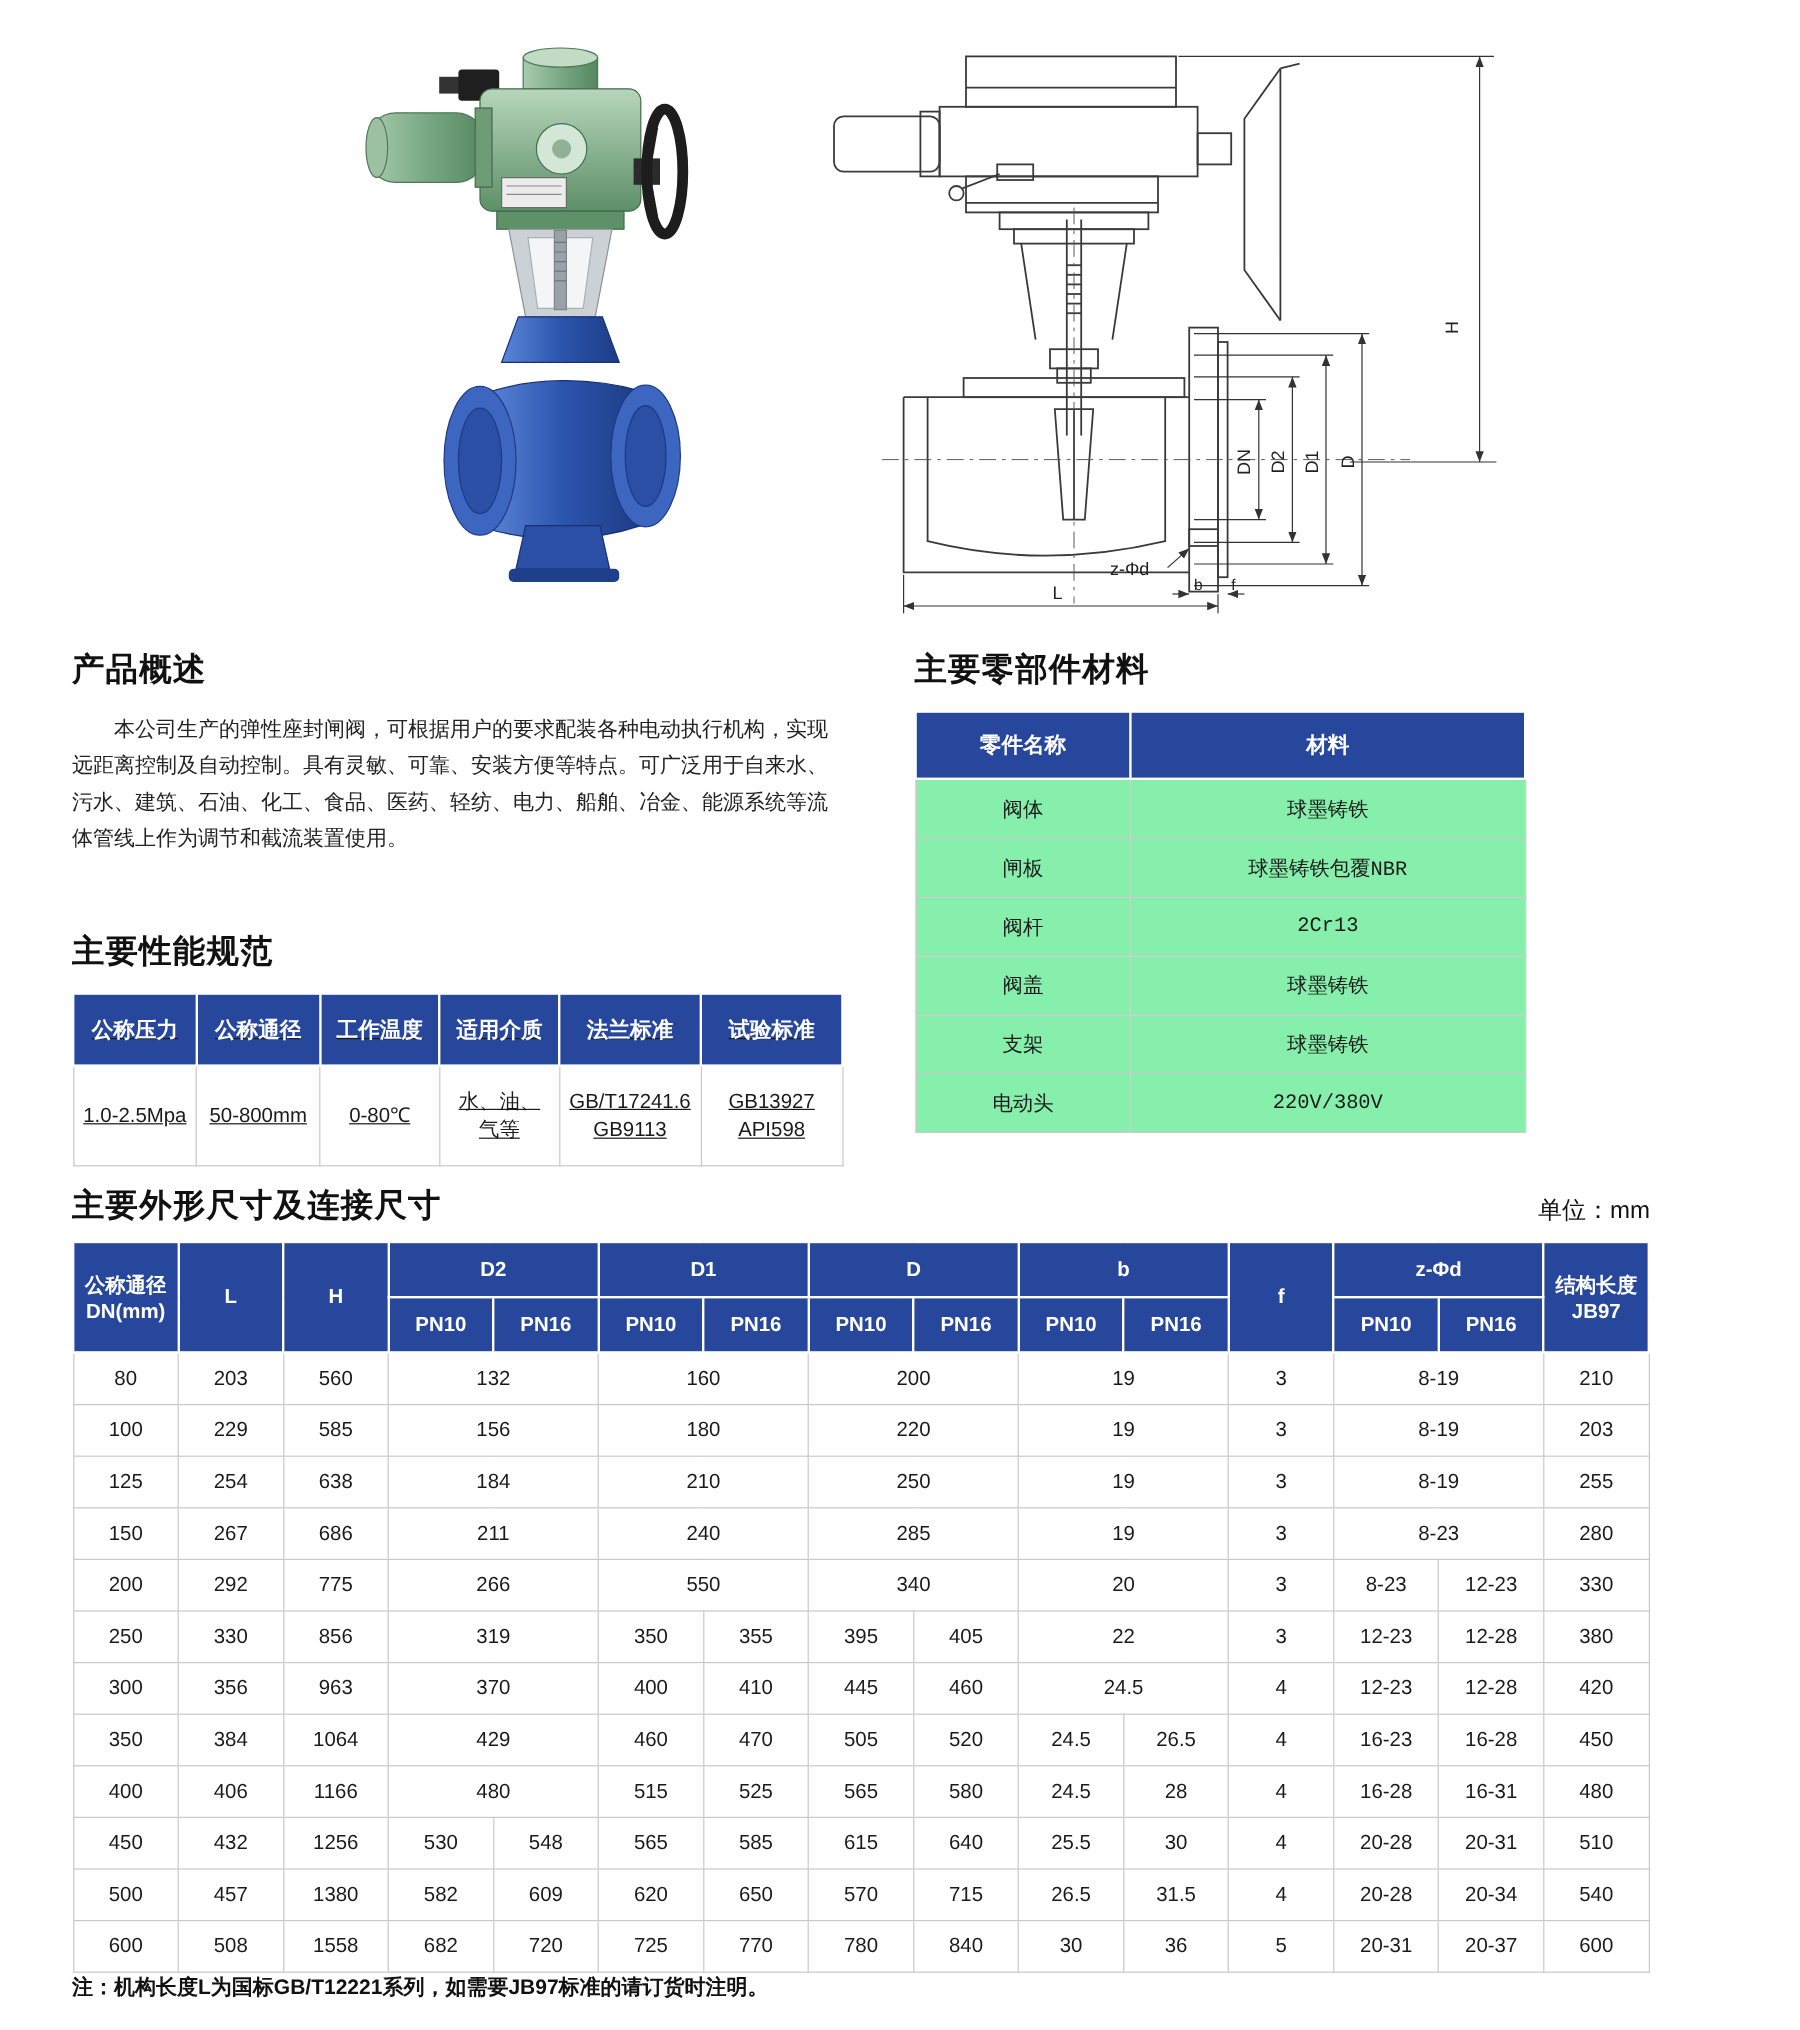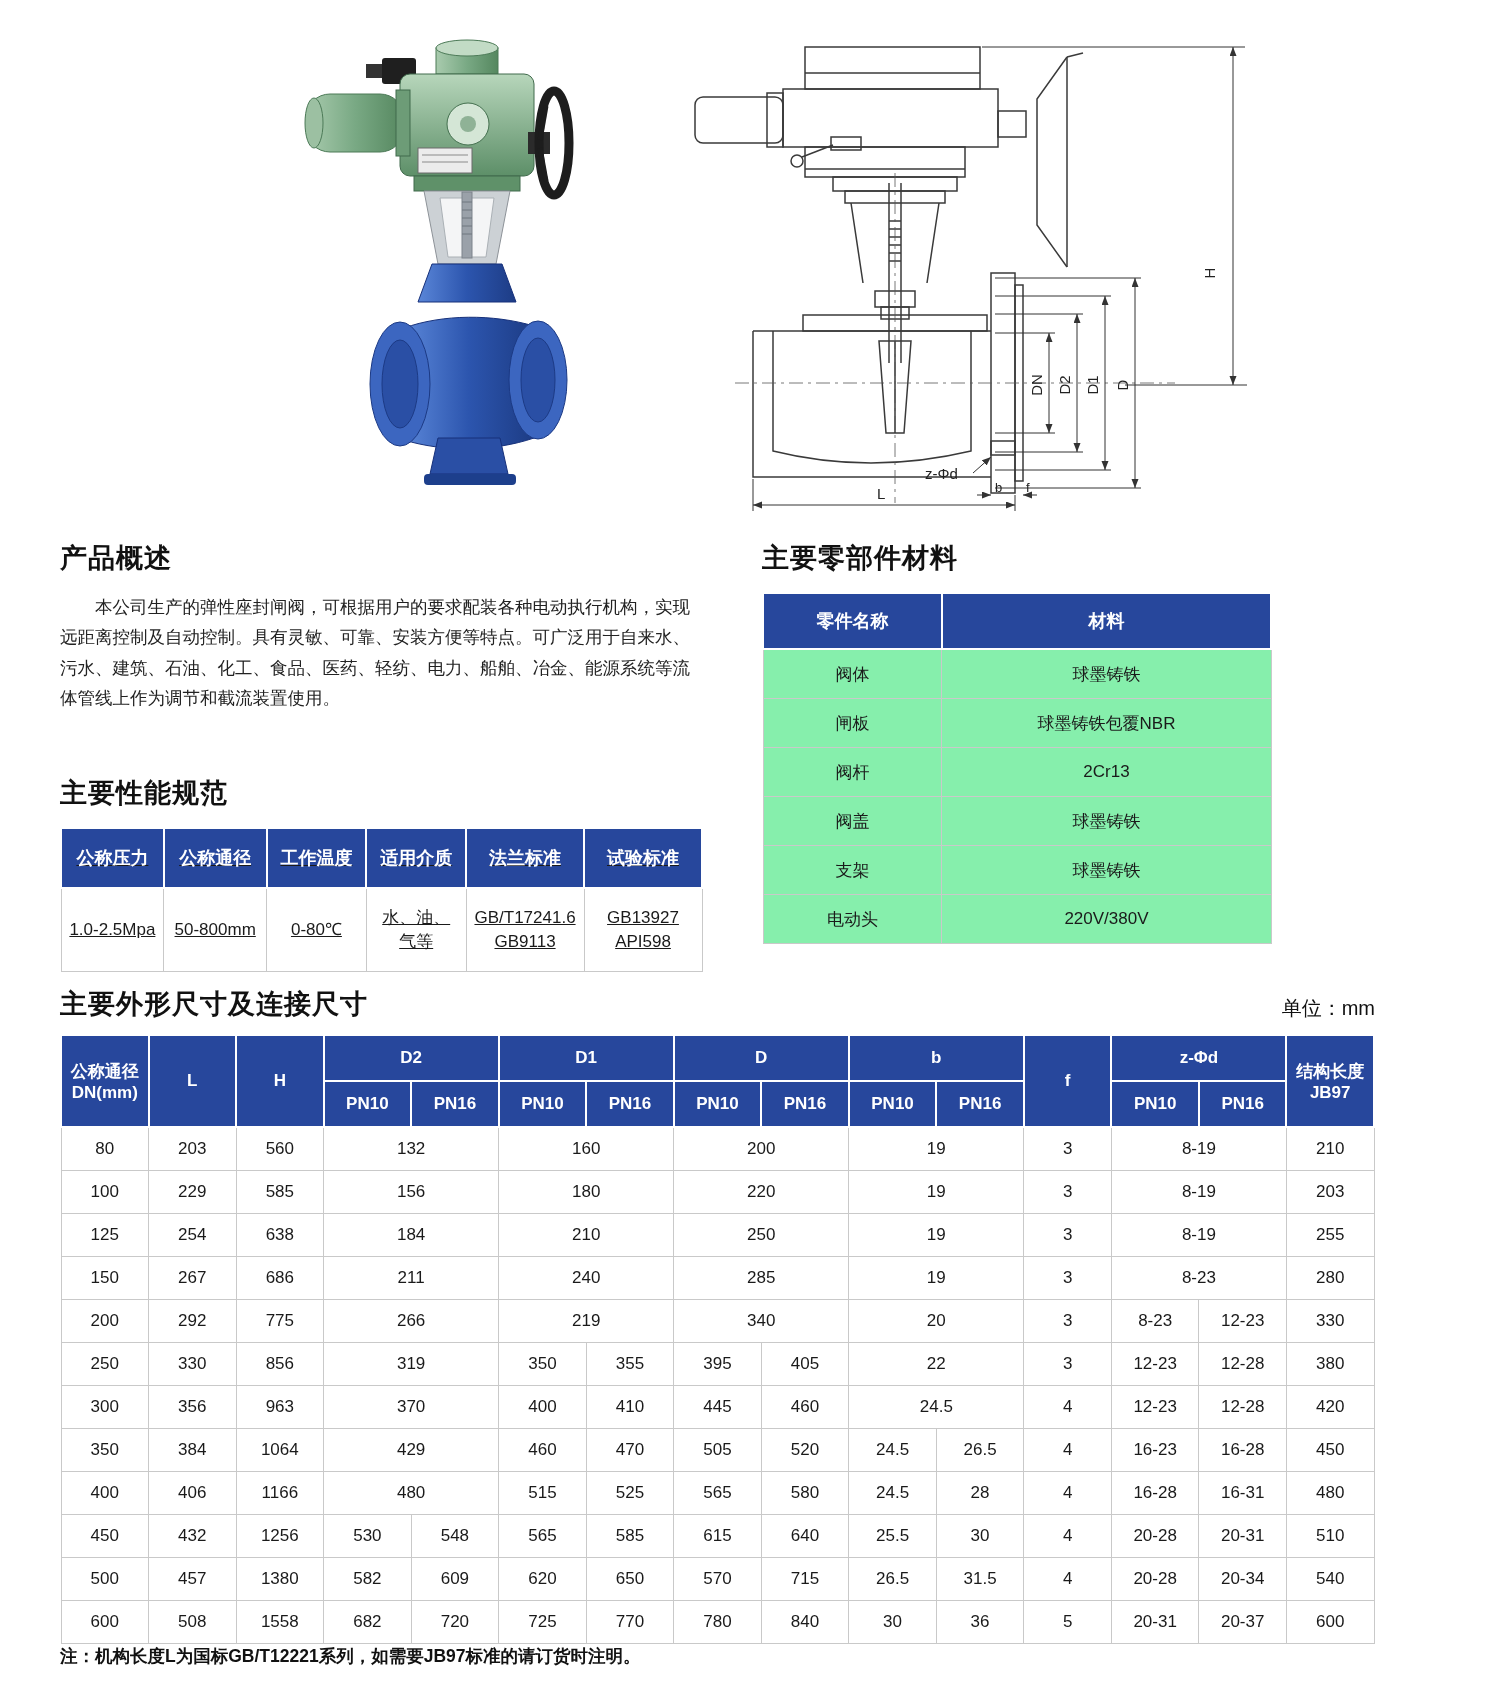--- a/index.html
+++ b/index.html
@@ -7,21 +7,21 @@
     width:1500px;height:1692px;position:relative;background:#ffffff;
     font-family:"Liberation Sans", sans-serif;color:#1a1a1a;overflow:hidden;
   }
   .abs{position:absolute;}
   .section-title{font-size:27px;font-weight:bold;color:#111;margin:0;letter-spacing:1px;}
   
   #overview{left:60px;top:540px;width:630px;}
   #overview p{margin:16px 0 0 0;font-size:17.5px;line-height:1.74;text-align:justify;text-indent:2em;color:#222;}
   
   #materials{left:762px;top:540px;width:510px;}
-  #materials table{width:100%;border-collapse:collapse;margin-top:16px;table-layout:fixed;}
+  #materials table{width:100%;border-collapse:collapse;margin-top:16px;table-layout:fixed;font-family:Liberation Mono, monospace;}
   #materials th{background:var(--accent);color:#fff;font-size:18px;font-weight:bold;height:52px;border:2px solid #fff;}
   #materials td{border:1px solid var(--tborder);text-align:center;font-size:17px;height:46px;background:#86efac;}
   
   #performance{left:60px;top:775px;width:643px;}
   #performance table{width:100%;border-collapse:collapse;margin-top:16px;table-layout:fixed;text-decoration:underline;}
   #performance th{background:var(--accent);color:#fff;font-size:18px;font-weight:bold;height:58px;border:2px solid #fff;padding:0 2px;}
   #performance td{border:1px solid var(--tborder);text-align:center;font-size:17px;height:80px;line-height:1.4;background:#fff;}
   
   #dimensions{left:60px;top:986px;width:1315px;}
   #dim-head-row{display:flex;justify-content:space-between;align-items:flex-end;}
@@ -371,21 +371,21 @@
           <td class="prewrap" colspan="2">19</td>
           <td class="prewrap">3</td>
           <td class="prewrap" colspan="2">8-23</td>
           <td class="prewrap">280</td>
         </tr>
         <tr>
           <td class="prewrap">200</td>
           <td class="prewrap">292</td>
           <td class="prewrap">775</td>
           <td class="prewrap" colspan="2">266</td>
-          <td class="prewrap" colspan="2">219</td>
+          <td class="prewrap" colspan="2">550</td>
           <td class="prewrap" colspan="2">340</td>
           <td class="prewrap" colspan="2">20</td>
           <td class="prewrap">3</td>
           <td class="prewrap">8-23</td>
           <td class="prewrap">12-23</td>
           <td class="prewrap">330</td>
         </tr>
         <tr>
           <td class="prewrap">250</td>
           <td class="prewrap">330</td>

